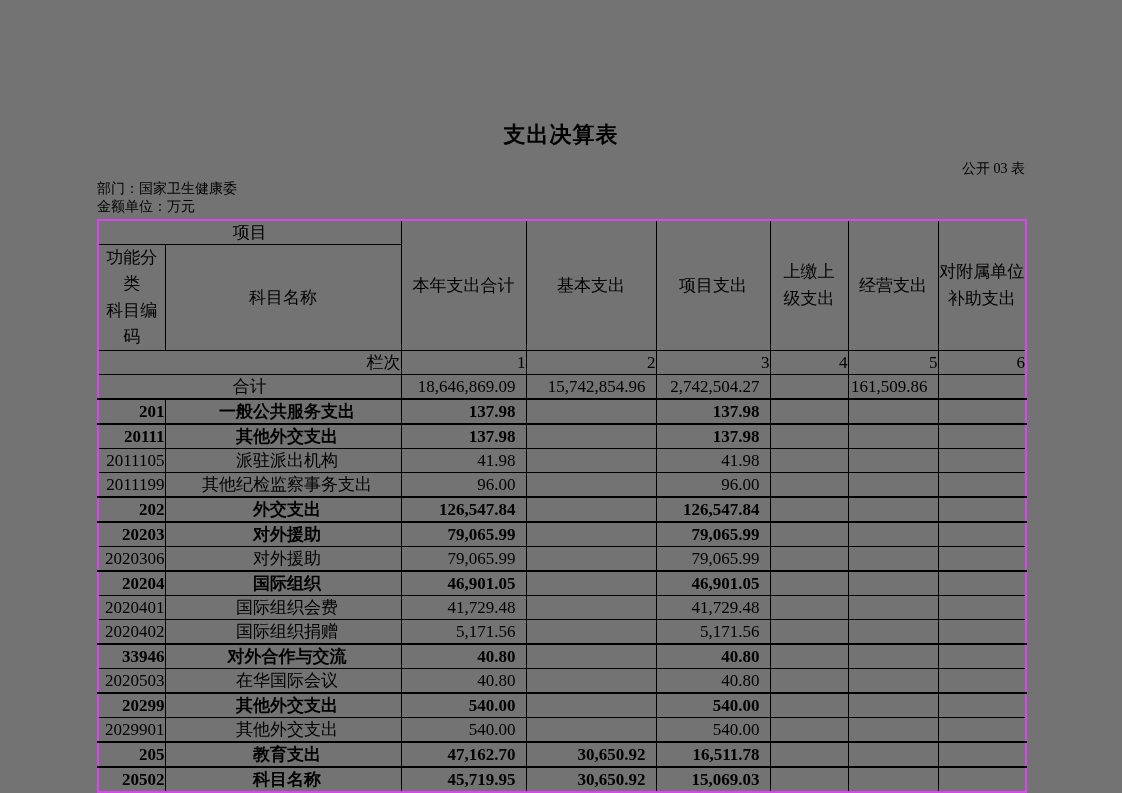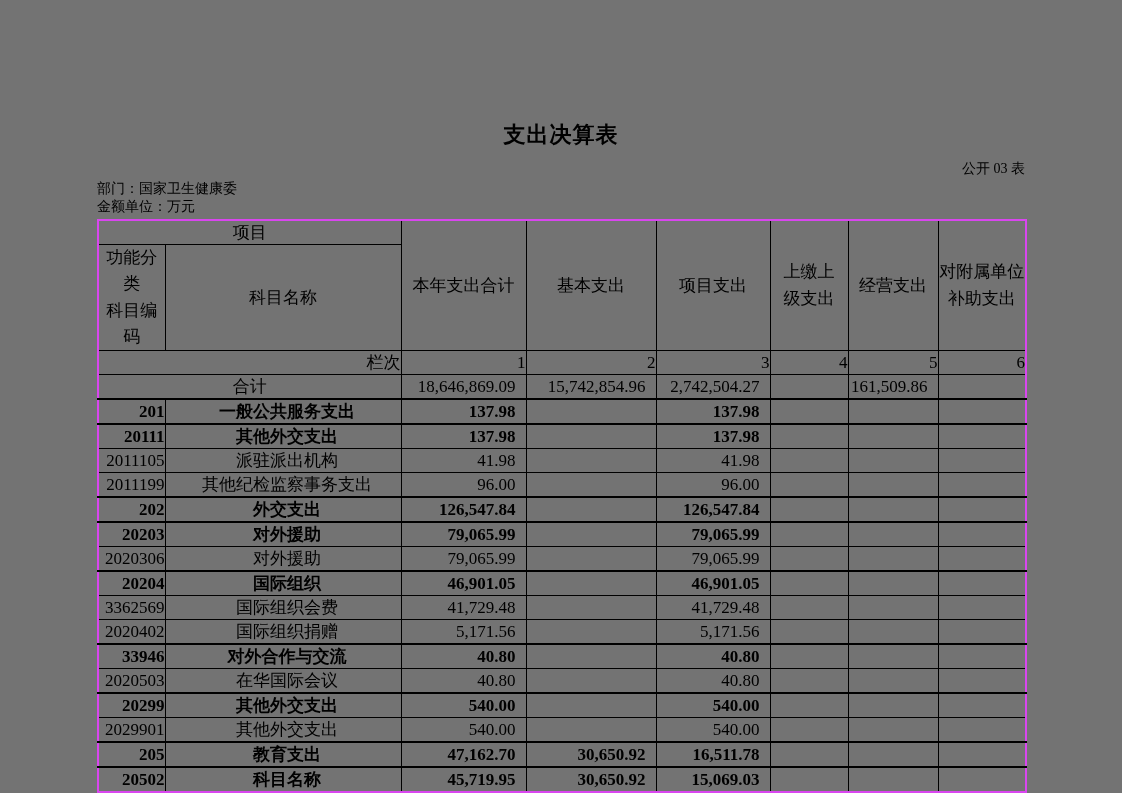--- a/index.html
+++ b/index.html
@@ -198,21 +198,21 @@
             <td class="c-code">20204</td>
             <td class="c-name">国际组织</td>
             <td class="c-num">46,901.05</td>
             <td class="c-num"></td>
             <td class="c-num">46,901.05</td>
             <td class="c-num"></td>
             <td class="c-num"></td>
             <td class="c-num"></td>
           </tr>
           <tr>
-            <td class="c-code">3362569</td>
+            <td class="c-code">2020401</td>
             <td class="c-name">国际组织会费</td>
             <td class="c-num">41,729.48</td>
             <td class="c-num"></td>
             <td class="c-num">41,729.48</td>
             <td class="c-num"></td>
             <td class="c-num"></td>
             <td class="c-num"></td>
           </tr>
           <tr>
             <td class="c-code">2020402</td>

